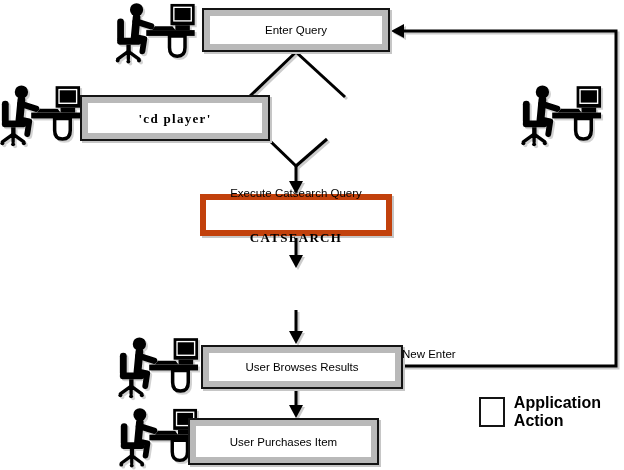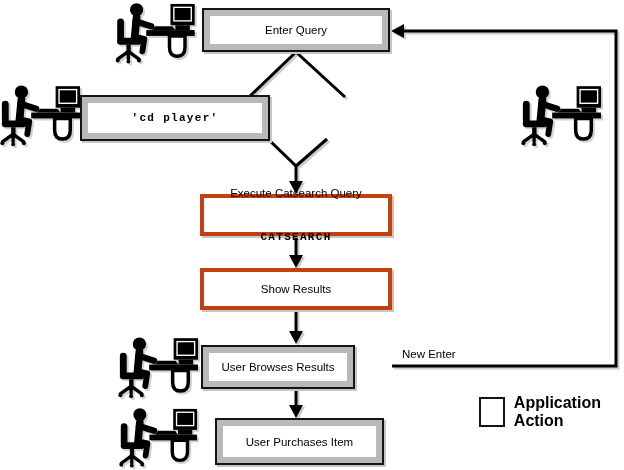--- a/index.html
+++ b/index.html
@@ -7,26 +7,26 @@
   .canvas{position:relative;width:624px;height:470px;background:#fff;overflow:hidden;padding-left:8px;}
 
   
   .connectors{position:absolute;left:0;top:0;width:624px;height:470px;
               filter:drop-shadow(2px 2px 0 #cccccc);}
 
   
   .box{position:absolute;box-sizing:border-box;display:flex;flex-direction:column;
        align-items:center;justify-content:center;text-align:center;
        font-size:11.5px;line-height:14px;box-shadow:2px 2px 0 #c6c6c6;}
-  .app{background:#ffffff;border:4px solid #c2410c;gap:30px;}
+  .app{background:#ffffff;border:6px solid #c2410c;gap:30px;}
   .user{background:#b9b9b9;border:2px solid #141414;padding:6px;}
   .user .inner{background:#ffffff;width:100%;height:100%;display:flex;flex-direction:column;
                align-items:center;justify-content:center;}
-  .mono{font-family:Liberation Mono, monospace;font-weight:700;
-        font-size:11px;letter-spacing:1.3px;line-height:15px;white-space:nowrap;}
+  .mono{font-family:Liberation Serif, serif;font-weight:700;
+        font-size:13px;letter-spacing:1.3px;line-height:15px;white-space:nowrap;}
 
   
   .icon{position:absolute;filter:drop-shadow(2px 2px 0 #d2d2d2);}
 
   
   .edge-label{position:absolute;font-size:11.5px;}
 
   
   .legend-row{position:absolute;display:flex;align-items:center;gap:9px;}
   .legend-swatch{width:30px;height:30px;box-sizing:border-box;border:2px solid #141414;background:#fff;}
@@ -126,31 +126,28 @@
       <span class="mono">'cd player'</span>
     </div>
   </div>
 
 
   <div class="box app" style="left:200px;top:194px;width:192px;height:42px">
     <span>Execute Catsearch Query</span>
     <span class="mono">CATSEARCH</span>
   </div>
 
-  <div class="box app" style="left:200px;top:268px;width:192px;height:42px">
-    <span>Show Results</span>
-  </div>
 
-  <div class="box user" style="left:201px;top:345px;width:154px;height:44px">
+  <div class="box user" style="left:201px;top:345px;width:202px;height:44px">
     <div class="inner">
       <span>User Browses Results</span>
     </div>
   </div>
 
-  <div class="box user" style="left:215px;top:418px;width:169px;height:47px">
+  <div class="box user" style="left:188px;top:418px;width:191px;height:47px">
     <div class="inner">
       <span>User Purchases Item</span>
     </div>
   </div>
 
   <div class="edge-label" style="left:402px;top:348px">New Enter</div>
 
   <div class="legend-row" style="left:479px;top:394px">
     <div class="legend-swatch"></div>
     <div class="legend-text">Application Action</div>

